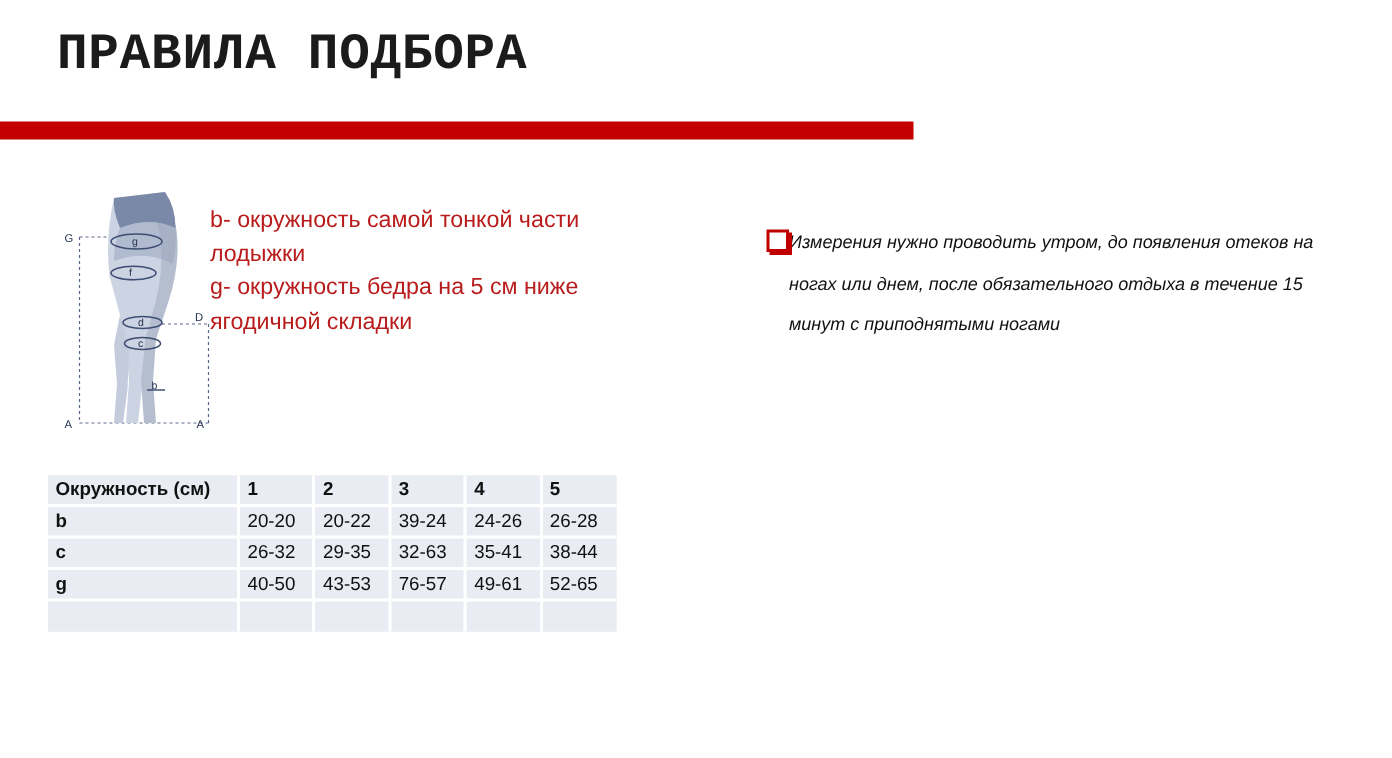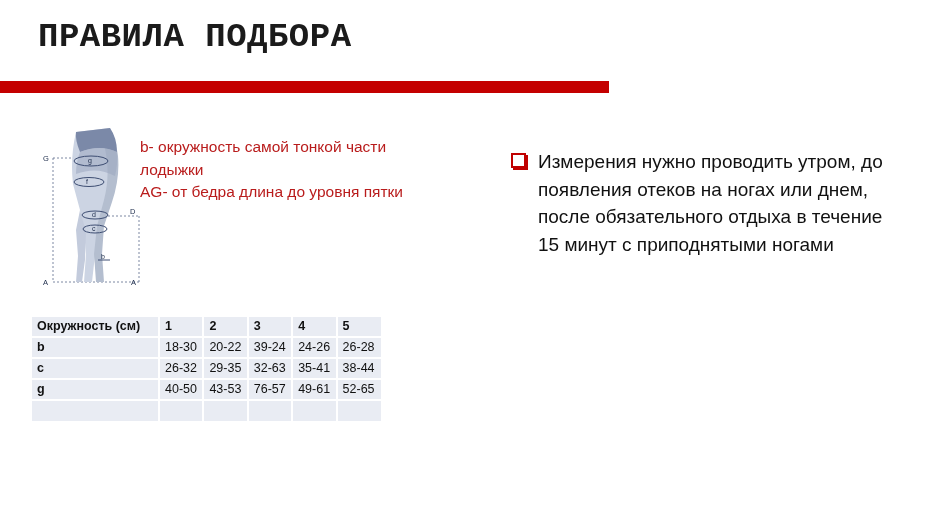--- a/index.html
+++ b/index.html
@@ -68,32 +68,33 @@
     position: absolute;
     left: 3px;
     top: 5px;
     width: 11px;
     height: 11px;
     border: 2.5px solid #c00000;
     background: #ffffff;
     box-shadow: 2px 2px 0 0 #c00000;
   }
   #note-text {
-    margin-left: 30px;
-    font-size: 19px;
+    margin-left: 18px;
+    font-size: 12px;
     line-height: 27.5px;
     color: #111111;
+    font-style: italic;
   }
 
   
   #size-table {
     position: absolute;
     left: 32px;
     top: 317px;
-    width: 349px;
+    width: 379px;
     border-collapse: collapse;
     table-layout: fixed;
     background: #e9ecf3;
     font-size: 12.5px;
     color: #111111;
     padding-left: 32px;
   }
   #size-table td {
     background: #e9ecf3;
     border-right: 2px solid #ffffff;
@@ -166,41 +167,41 @@
       <text x="3" y="47">G</text>
       <text x="90" y="100">D</text>
       <text x="3" y="171">A</text>
       <text x="91" y="171">A</text>
     </g>
   </svg>
 </div>
 
 <div id="legend">
   <div>b- окружность самой тонкой части лодыжки</div>
-  <div>AG- от бедра длина до уровня пятки</div>
+  <div>g- окружность бедра на 5 см ниже ягодичной складки</div>
 </div>
 
 <div id="note-block">
   <span id="note-bullet"></span>
   <div id="note-text"> Измерения нужно проводить утром, до появления отеков на ногах или днем, после обязательного отдыха в течение 15 минут с приподнятыми ногами</div>
 </div>
 
 <table id="size-table">
   <tbody>
     <tr>
       <td class="lbl">Окружность (см)</td>
       <td class="num">1</td>
       <td class="num">2</td>
       <td class="num">3</td>
       <td class="num">4</td>
       <td class="num">5</td>
     </tr>
     <tr>
       <td class="lbl">b</td>
-      <td>18-30</td>
+      <td>20-20</td>
       <td>20-22</td>
       <td>39-24</td>
       <td>24-26</td>
       <td>26-28</td>
     </tr>
     <tr>
       <td class="lbl">c</td>
       <td>26-32</td>
       <td>29-35</td>
       <td>32-63</td>

